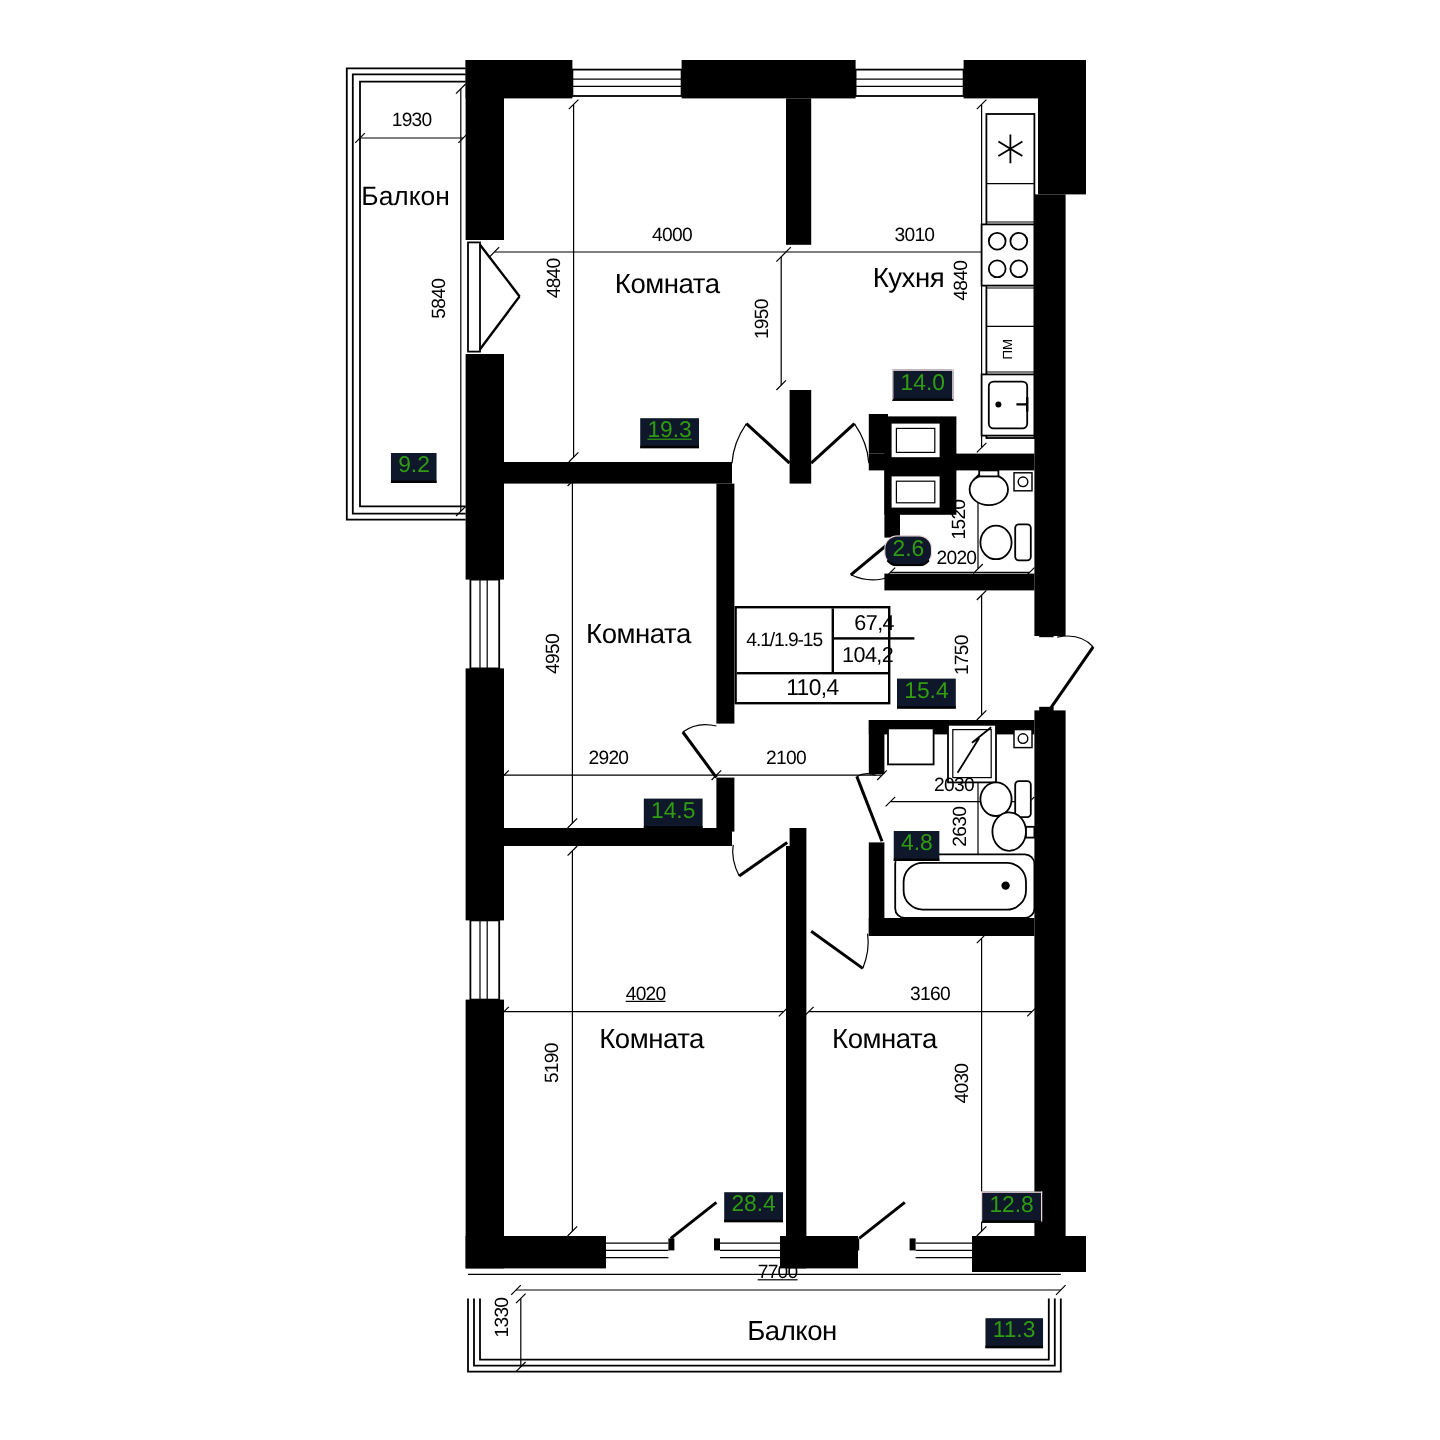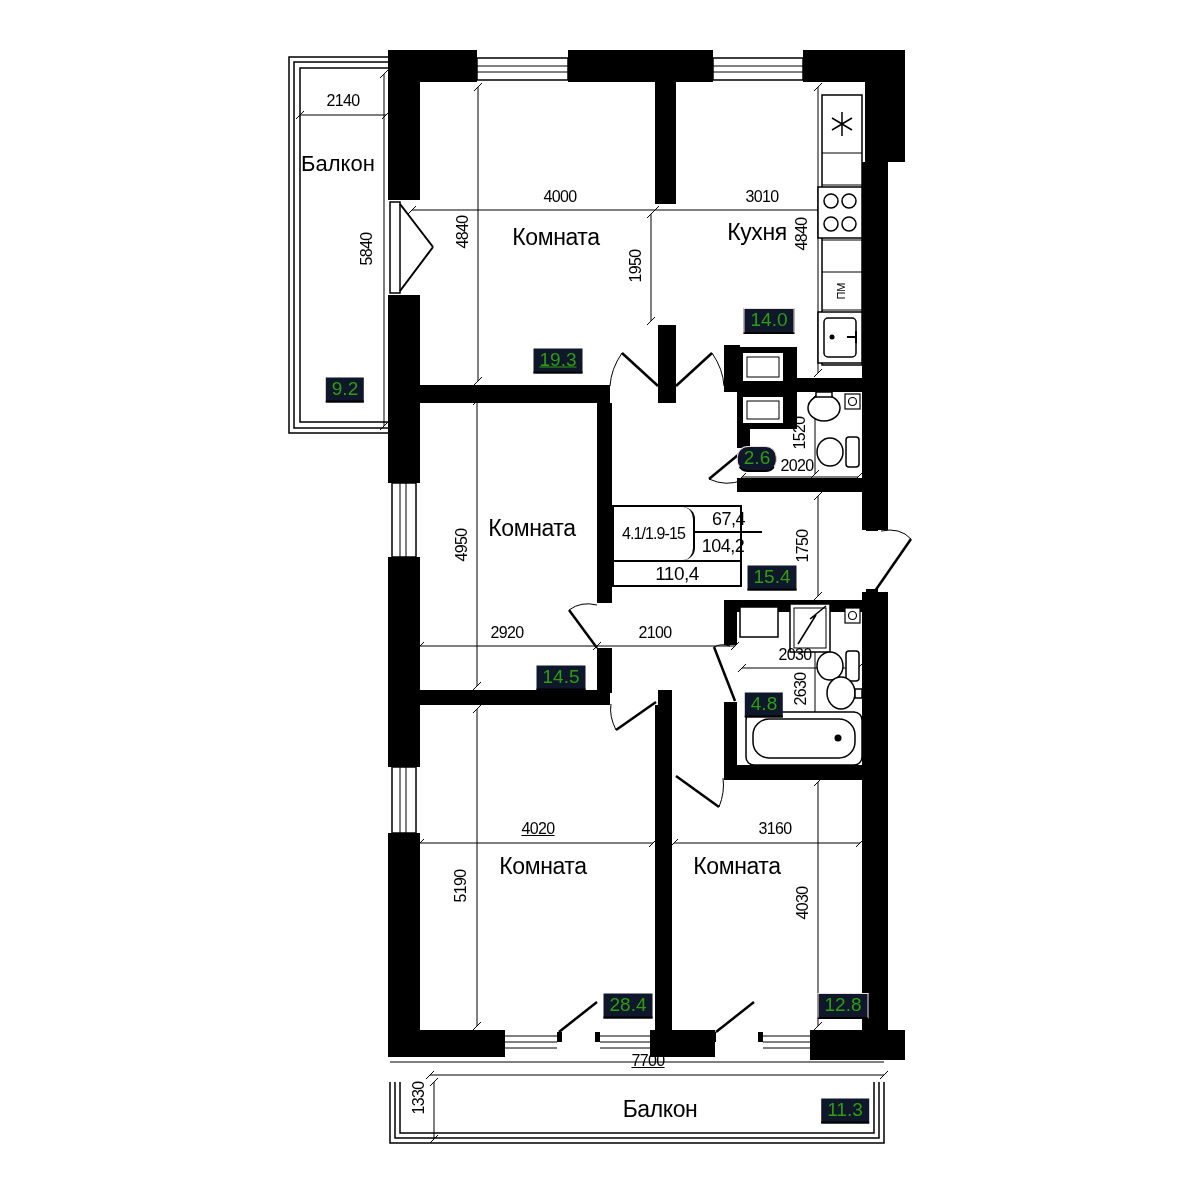--- a/index.html
+++ b/index.html
@@ -10,21 +10,21 @@
   .t.v{transform:translate(-50%,-50%) rotate(-90deg);}
   .dim{font-size:16px;letter-spacing:-0.6px;}
   .room-label{font-size:23px;letter-spacing:-0.4px;}
   .blabel{font-size:22px;}
   .area{font-size:19px;color:var(--area,#2f9c12);background:#0f172a;padding:1px 6px 3px;
         border-bottom:2px solid #000;}
   .area.boxed{border:1px solid #f0dcdc;border-bottom:2px solid #000;}
   .pm{font-size:11px;letter-spacing:0;}
   .itable{position:absolute;left:612px;top:505px;width:130px;height:82px;border:2px solid #000;box-sizing:border-box;background:#fff;}
   .itable .cell{position:absolute;display:flex;align-items:center;justify-content:center;box-sizing:border-box;}
-  .c-apt{left:0;top:0;width:81px;height:53px;border-right:2px solid #000;font-size:16px;letter-spacing:-0.9px;border-radius:12px;}
+  .c-apt{left:0;top:0;width:81px;height:53px;border-right:2px solid #000;font-size:16px;letter-spacing:-0.9px;}
   .c-liv{left:81px;top:0;width:67px;height:26px;border-bottom:2px solid #000;font-size:18px;letter-spacing:-0.5px;}
   .c-tot{left:81px;top:26px;width:56px;height:27px;font-size:18px;letter-spacing:-0.5px;}
   .c-all{left:0;top:53px;width:126px;height:25px;border-top:2px solid #000;font-size:19px;letter-spacing:-0.5px;}
 </style>
 </head>
 <body>
 
 <div class="plan">
 
 <svg width="1200" height="1200" viewBox="0 0 1200 1200">
@@ -256,21 +256,21 @@
 <div class="t area" style="left:558px;top:361px;text-decoration:underline;">19.3</div>
 <div class="t area boxed" style="left:769px;top:321px;">14.0</div>
 <div class="t area boxed" style="left:757px;top:459px;border-radius:11px;">2.6</div>
 <div class="t area" style="left:772px;top:578px;">15.4</div>
 <div class="t area" style="left:561px;top:678px;">14.5</div>
 <div class="t area" style="left:764px;top:705px;">4.8</div>
 <div class="t area" style="left:628px;top:1006px;">28.4</div>
 <div class="t area boxed" style="left:843px;top:1006px;">12.8</div>
 <div class="t area" style="left:845px;top:1111px;">11.3</div>
 
-<div class="t dim" style="left:343px;top:101px;">2140</div>
+<div class="t dim" style="left:343px;top:101px;">1930</div>
 <div class="t dim v" style="left:367px;top:249px;">5840</div>
 <div class="t dim" style="left:560px;top:197px;">4000</div>
 <div class="t dim v" style="left:463px;top:232px;">4840</div>
 <div class="t dim v" style="left:636px;top:266px;">1950</div>
 <div class="t dim" style="left:762px;top:197px;">3010</div>
 <div class="t dim v" style="left:802px;top:234px;">4840</div>
 <div class="t dim v" style="left:800px;top:433px;">1520</div>
 <div class="t dim" style="left:797px;top:466px;">2020</div>
 <div class="t dim v" style="left:803px;top:546px;">1750</div>
 <div class="t dim v" style="left:462px;top:545px;">4950</div>

